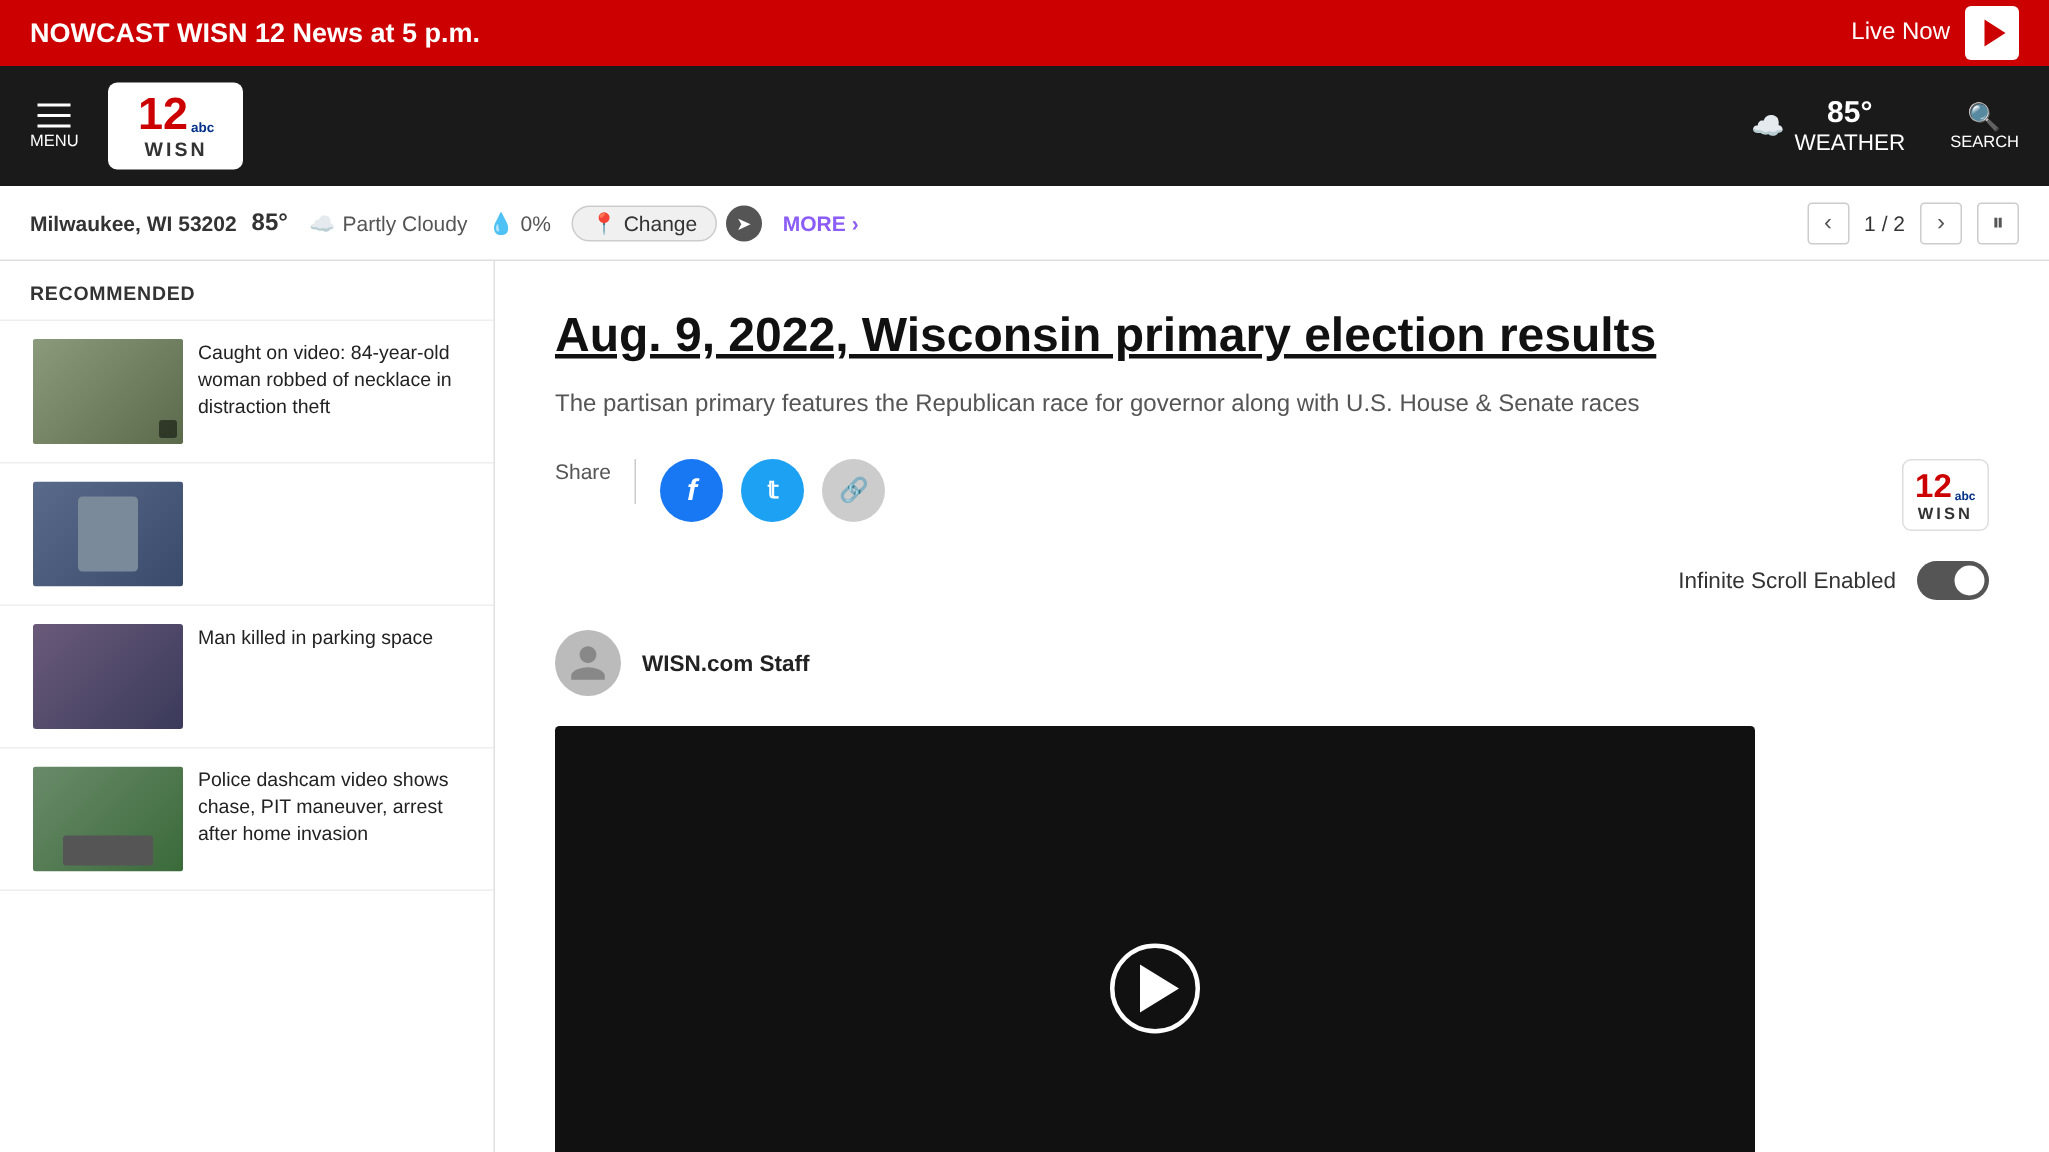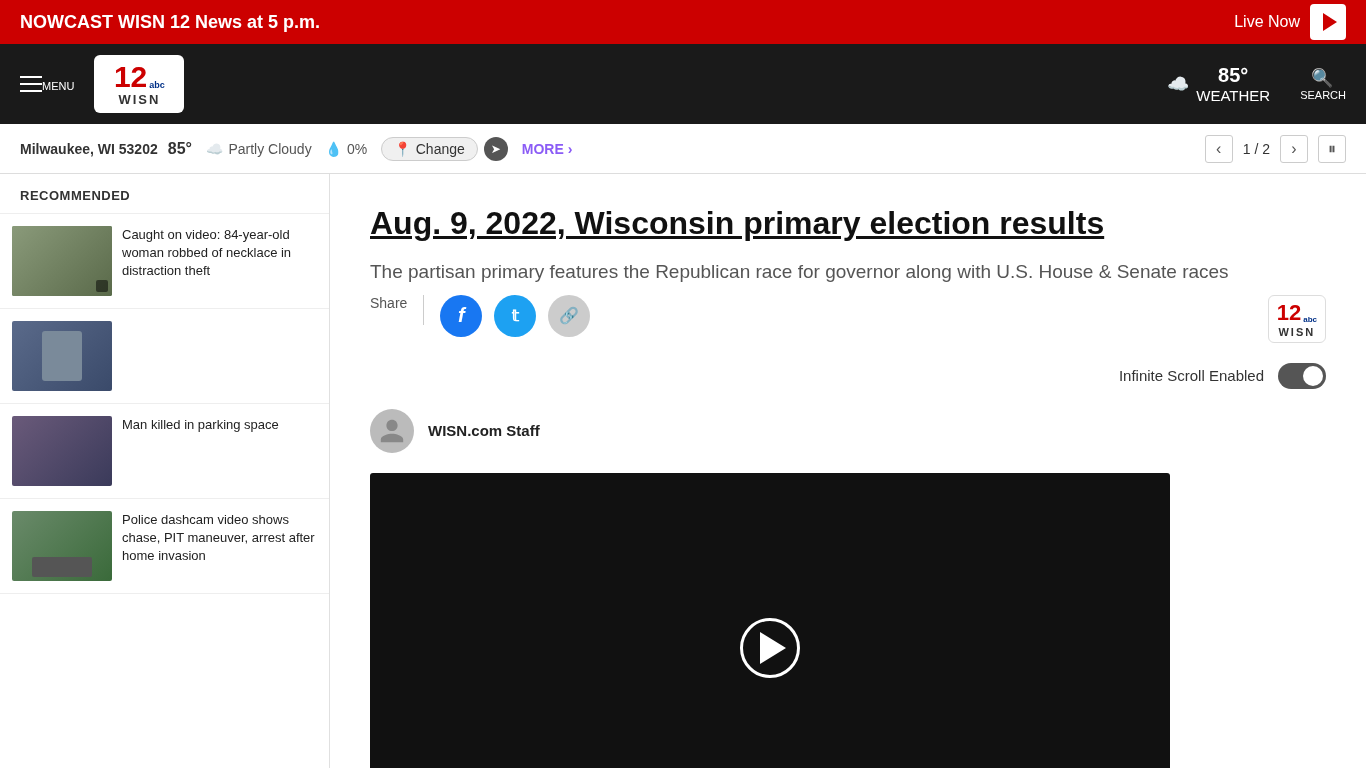--- a/index.html
+++ b/index.html
@@ -240,21 +240,21 @@
       padding: 14px 20px 10px;
       font-size: 13px;
       font-weight: bold;
       color: #333;
       border-bottom: 1px solid #eee;
       letter-spacing: 0.5px;
     }
     .sidebar-item {
       display: flex;
       gap: 10px;
-      padding: 12px 12px;
+      padding: 12px 22px;
       border-bottom: 1px solid #eee;
       cursor: pointer;
     }
     .sidebar-thumb {
       width: 100px;
       min-width: 100px;
       height: 70px;
       background: #888;
       border-radius: 2px;
       overflow: hidden;
@@ -279,24 +279,24 @@
     }
     .article-title {
       font-size: 32px;
       font-weight: bold;
       color: #111;
       margin-bottom: 16px;
       line-height: 1.2;
       text-decoration: underline;
     }
     .article-subtitle {
-      font-size: 19px;
+      font-size: 16px;
       color: #555;
       line-height: 1.5;
-      margin-bottom: 8px;
+      margin-bottom: 24px;
     }
     .share-row {
       display: flex;
       align-items: flex-start;
       gap: 12px;
       margin-bottom: 20px;
     }
     .share-label {
       font-size: 14px;
       color: #555;
@@ -420,21 +420,21 @@
 <div class="breaking-bar">
   <span class="breaking-bar-left">NOWCAST WISN 12 News at 5 p.m.</span>
   <div class="live-now-btn">
     <span>Live Now</span>
     <div class="play-btn-red"></div>
   </div>
 </div>
 
 <div class="header">
   <div class="header-left">
-    <div style="cursor:pointer;display:flex;align-items:center;">
+    <div style="cursor:pointer;display:flex;flex-direction:column;align-items:center;">
       <div class="menu-icon">
         <span></span>
           <span></span>
           <span></span>
       </div>
       <div class="menu-label">MENU</div>
     </div>
     <div class="logo-container">
       <div class="logo-box">
         <div style="display:flex;flex-direction:column;align-items:center;">

